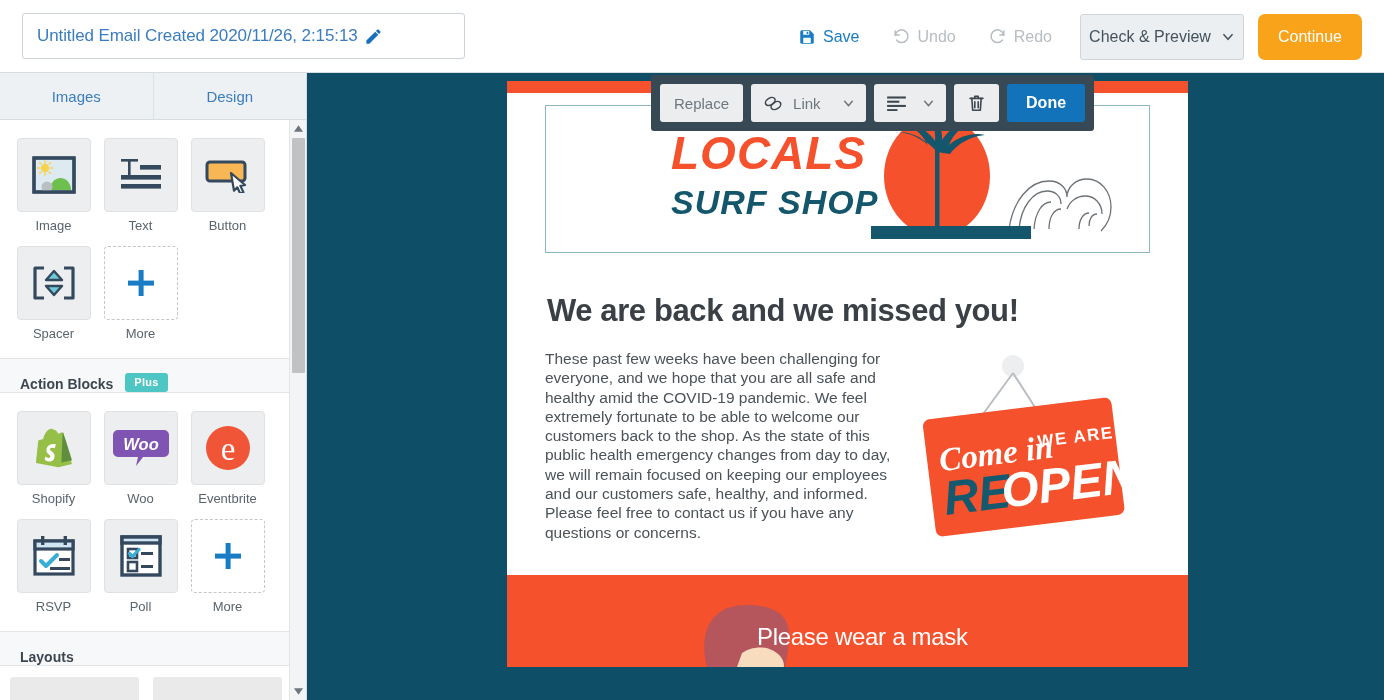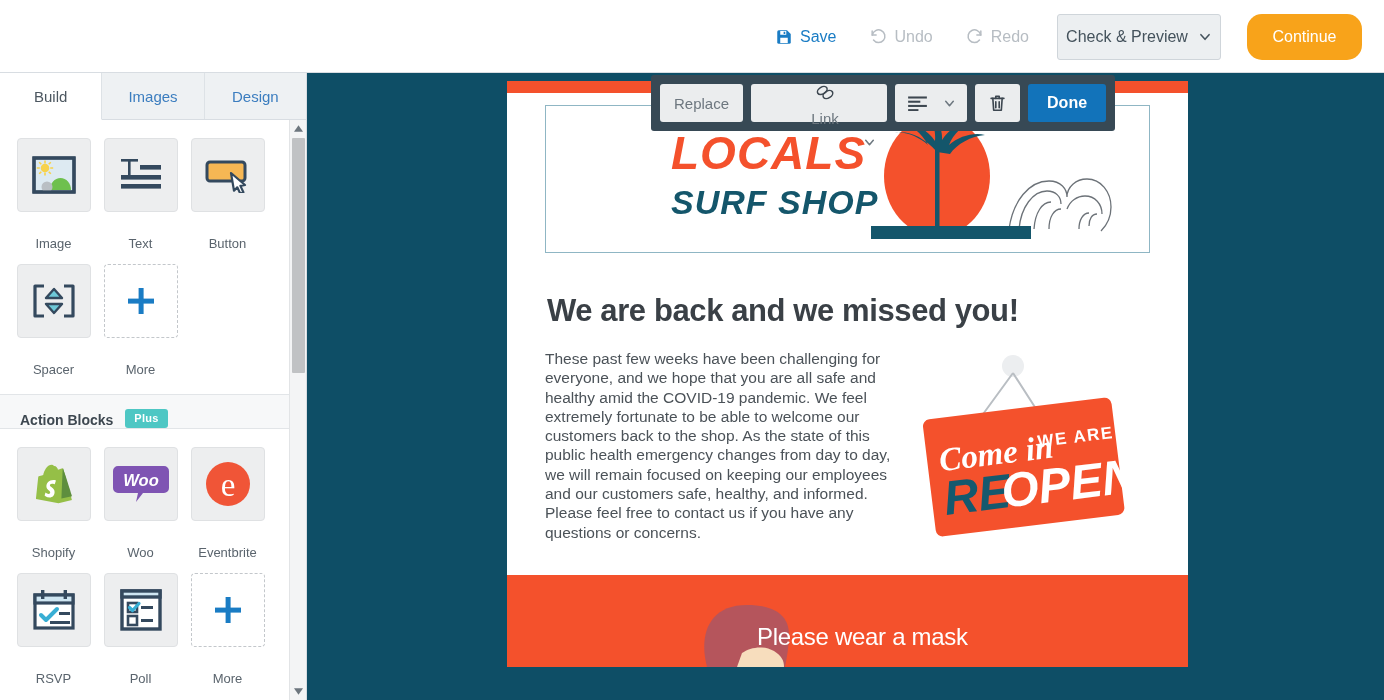--- a/index.html
+++ b/index.html
@@ -40,22 +40,22 @@
   }
   .tb-action.save { color: #1a7cc4; }
   .tb-action.disabled { color: #b7bdc3; cursor: default; }
   .check-preview {
     margin-left: 12px; height: 46px; width: 164px;
     background: #eceff1; border: 1px solid #cfd5da; border-radius: 3px;
     display: flex; align-items: center; justify-content: center; gap: 10px;
     font-size: 16px; color: #44525c; cursor: pointer;
   }
   .continue-btn {
-    margin-left: 26px; height: 46px; width: 115px;
-    background: #f8a31a; border: none; border-radius: 15px;
+    margin-left: 14px; height: 46px; width: 104px;
+    background: #f8a31a; border: none; border-radius: 7px;
     color: #ffffff; font-size: 16px; cursor: pointer;
     display: flex; align-items: center; justify-content: center;
   }
 
   
   .sidebar {
     position: absolute; left: 0; top: 73px; width: 307px; height: 627px;
     background: #ffffff; border-right: 1px solid #d8dde2; overflow: hidden;
   }
   .tabs { display: flex; height: 47px; background: #eef1f3; border-bottom: 1px solid #d8dde2; }
@@ -71,21 +71,21 @@
   .block-grid { display: flex; flex-wrap: wrap; padding: 18px 0 4px 10px; width: 290px; }
   .block {
     width: 87px; display: flex; flex-direction: column; align-items: center;
     margin: 0 0 13px 0; cursor: pointer;
   }
   .block-tile {
     width: 74px; height: 74px; background: #edeeef; border: 1px solid #dfe1e3;
     border-radius: 4px; display: flex; align-items: center; justify-content: center;
   }
   .block-tile.dashed { background: #fff; border: 1px dashed #c3c7cb; }
-  .block-label { margin-top: 24px; font-size: 13px; color: #5a646d; }
+  .block-label { margin-top: 6px; font-size: 13px; color: #5a646d; }
 
   .section-head {
     height: 35px; background: #f7f8f9; border-top: 1px solid #e2e5e8;
     border-bottom: 1px solid #e2e5e8; display: flex; align-items: flex-end;
     padding-left: 20px; gap: 12px;
   }
   .section-title { font-size: 14px; font-weight: bold; color: #3d4750; }
   .plus-badge {
     background: #4ec7c4; color: #ffffff; font-size: 11px; font-weight: bold;
     border-radius: 3px; padding: 3px 9px 4px; letter-spacing: 0.3px;
@@ -144,35 +144,43 @@
     position: absolute; left: 651px; top: 75px; height: 56px;
     background: #374955; border-radius: 3px;
     display: flex; align-items: center; gap: 8px; padding: 0 9px;
     z-index: 40;
   }
   .ft-btn {
     height: 38px; background: #ebedee; border: none; border-radius: 3px;
     display: flex; align-items: center; justify-content: center;
     font-size: 15px; color: #6d777f; cursor: pointer; padding: 0 14px;
   }
-  .ft-btn.link { padding: 0 0 0 12px; gap: 9px; width: 136px; justify-content: space-between; flex-direction: column; }
+  .ft-btn.link { padding: 0 0 0 12px; gap: 9px; width: 115px; justify-content: space-between; }
   .ft-caret { margin-left: auto; padding-right: 11px; display: flex; align-items: center; }
   .ft-btn.align { width: 72px; justify-content: space-between; padding: 0 11px 0 13px; }
   .ft-btn.trash { width: 45px; }
   .ft-btn.done {
     background: #1273ba; color: #ffffff; font-weight: bold;
     width: 78px; font-size: 16px;
   }
 </style>
 </head>
 <body>
 
 <div class="app">
 
   <div class="topbar">
+    <div class="title-box">
+      <span class="title-text">Untitled Email Created 2020/11/26, 2:15:13</span>
+      <span class="pencil-icon">
+        <svg width="19" height="19" viewBox="0 0 24 24">
+          <path d="M3 17.2V21h3.8L18 9.8 14.2 6 3 17.2zM20.7 7.1c.4-.4.4-1 0-1.4l-2.4-2.4c-.4-.4-1-.4-1.4 0l-1.8 1.8L18.9 8.9l1.8-1.8z" fill="#1a6fbc"></path>
+        </svg>
+      </span>
+    </div>
 
     <div class="top-actions">
       <button class="tb-action save">
         <span style="display:flex;">
           <svg width="18" height="18" viewBox="0 0 24 24">
             <path d="M19 21H5a2 2 0 0 1-2-2V5a2 2 0 0 1 2-2h11l5 5v11a2 2 0 0 1-2 2z" fill="#1a7cc4"></path>
             <rect x="7" y="4" width="8" height="5" fill="#fff"></rect>
             <rect x="7" y="13" width="10" height="7" fill="#fff"></rect>
             <rect x="11.5" y="5" width="2.2" height="3" fill="#1a7cc4"></rect>
           </svg>
@@ -211,23 +219,20 @@
 
       <button class="continue-btn">
         <span>Continue</span>
       </button>
     </div>
   </div>
 
   <div class="sidebar">
 
     <div class="tabs">
-      <div class="tab active">
-        <span>Build</span>
-      </div>
       <div class="tab">
         <span>Images</span>
       </div>
       <div class="tab">
         <span>Design</span>
       </div>
     </div>
 
     <div class="sb-scroll">
 

